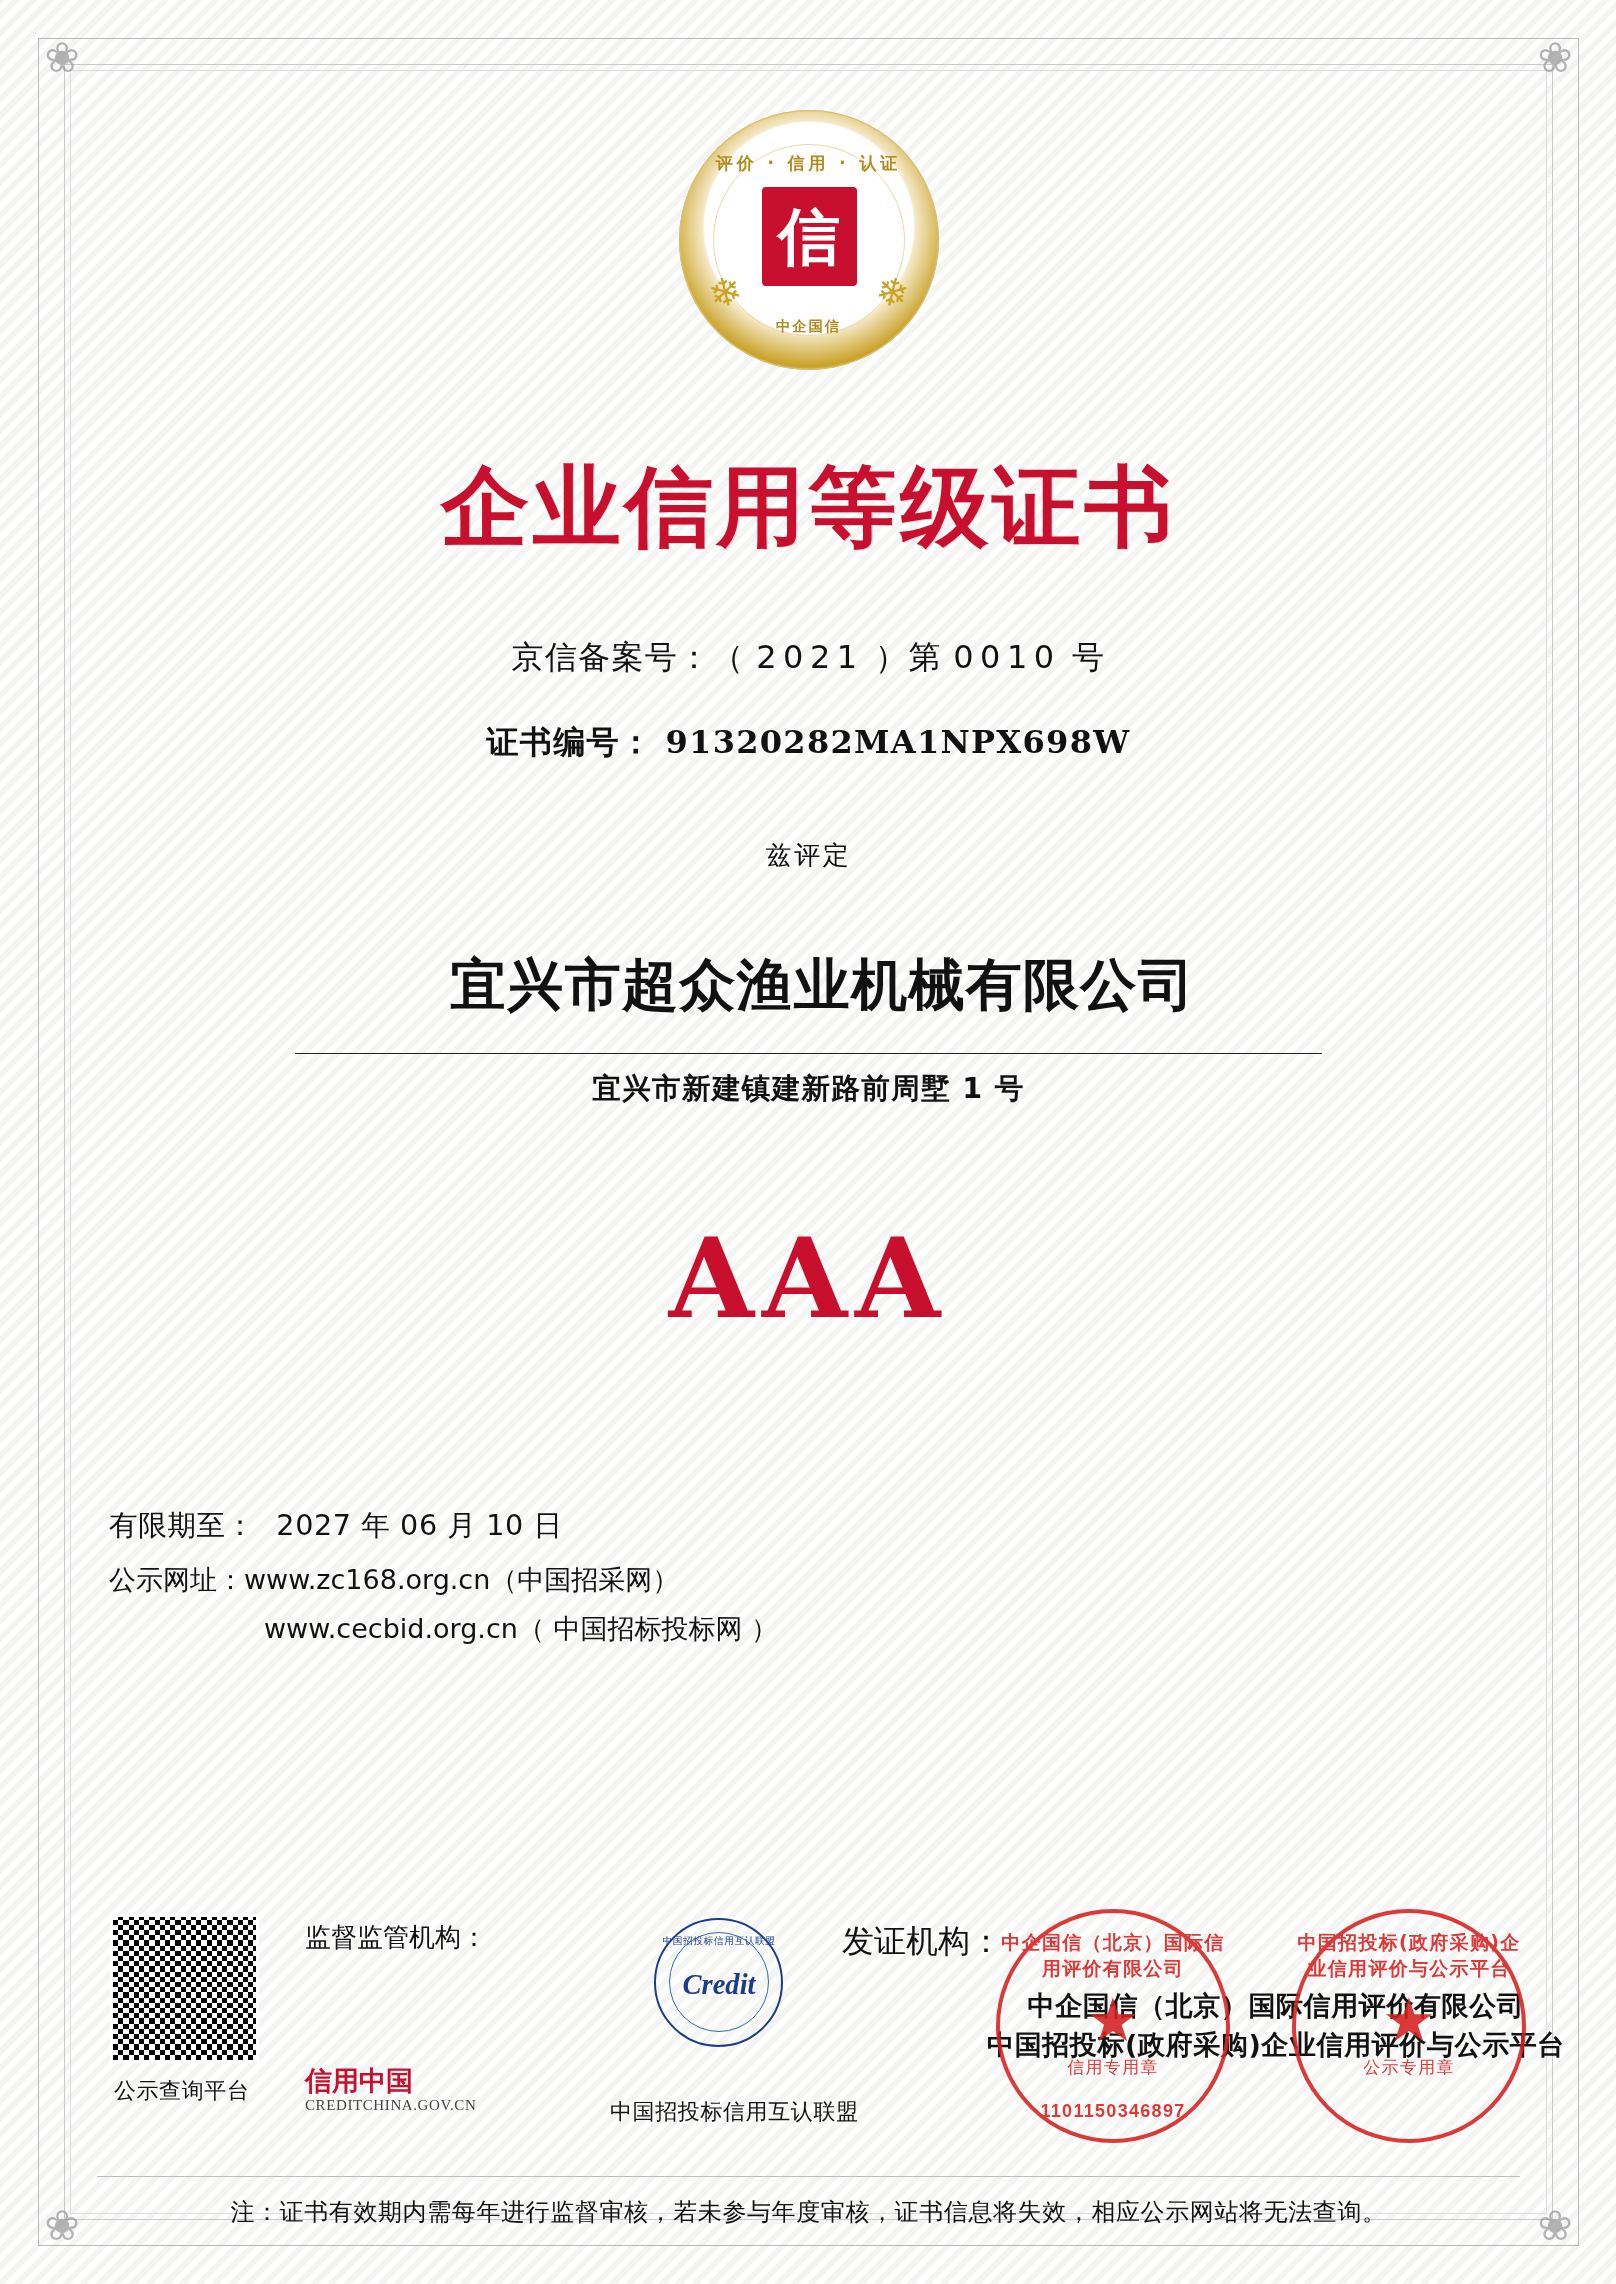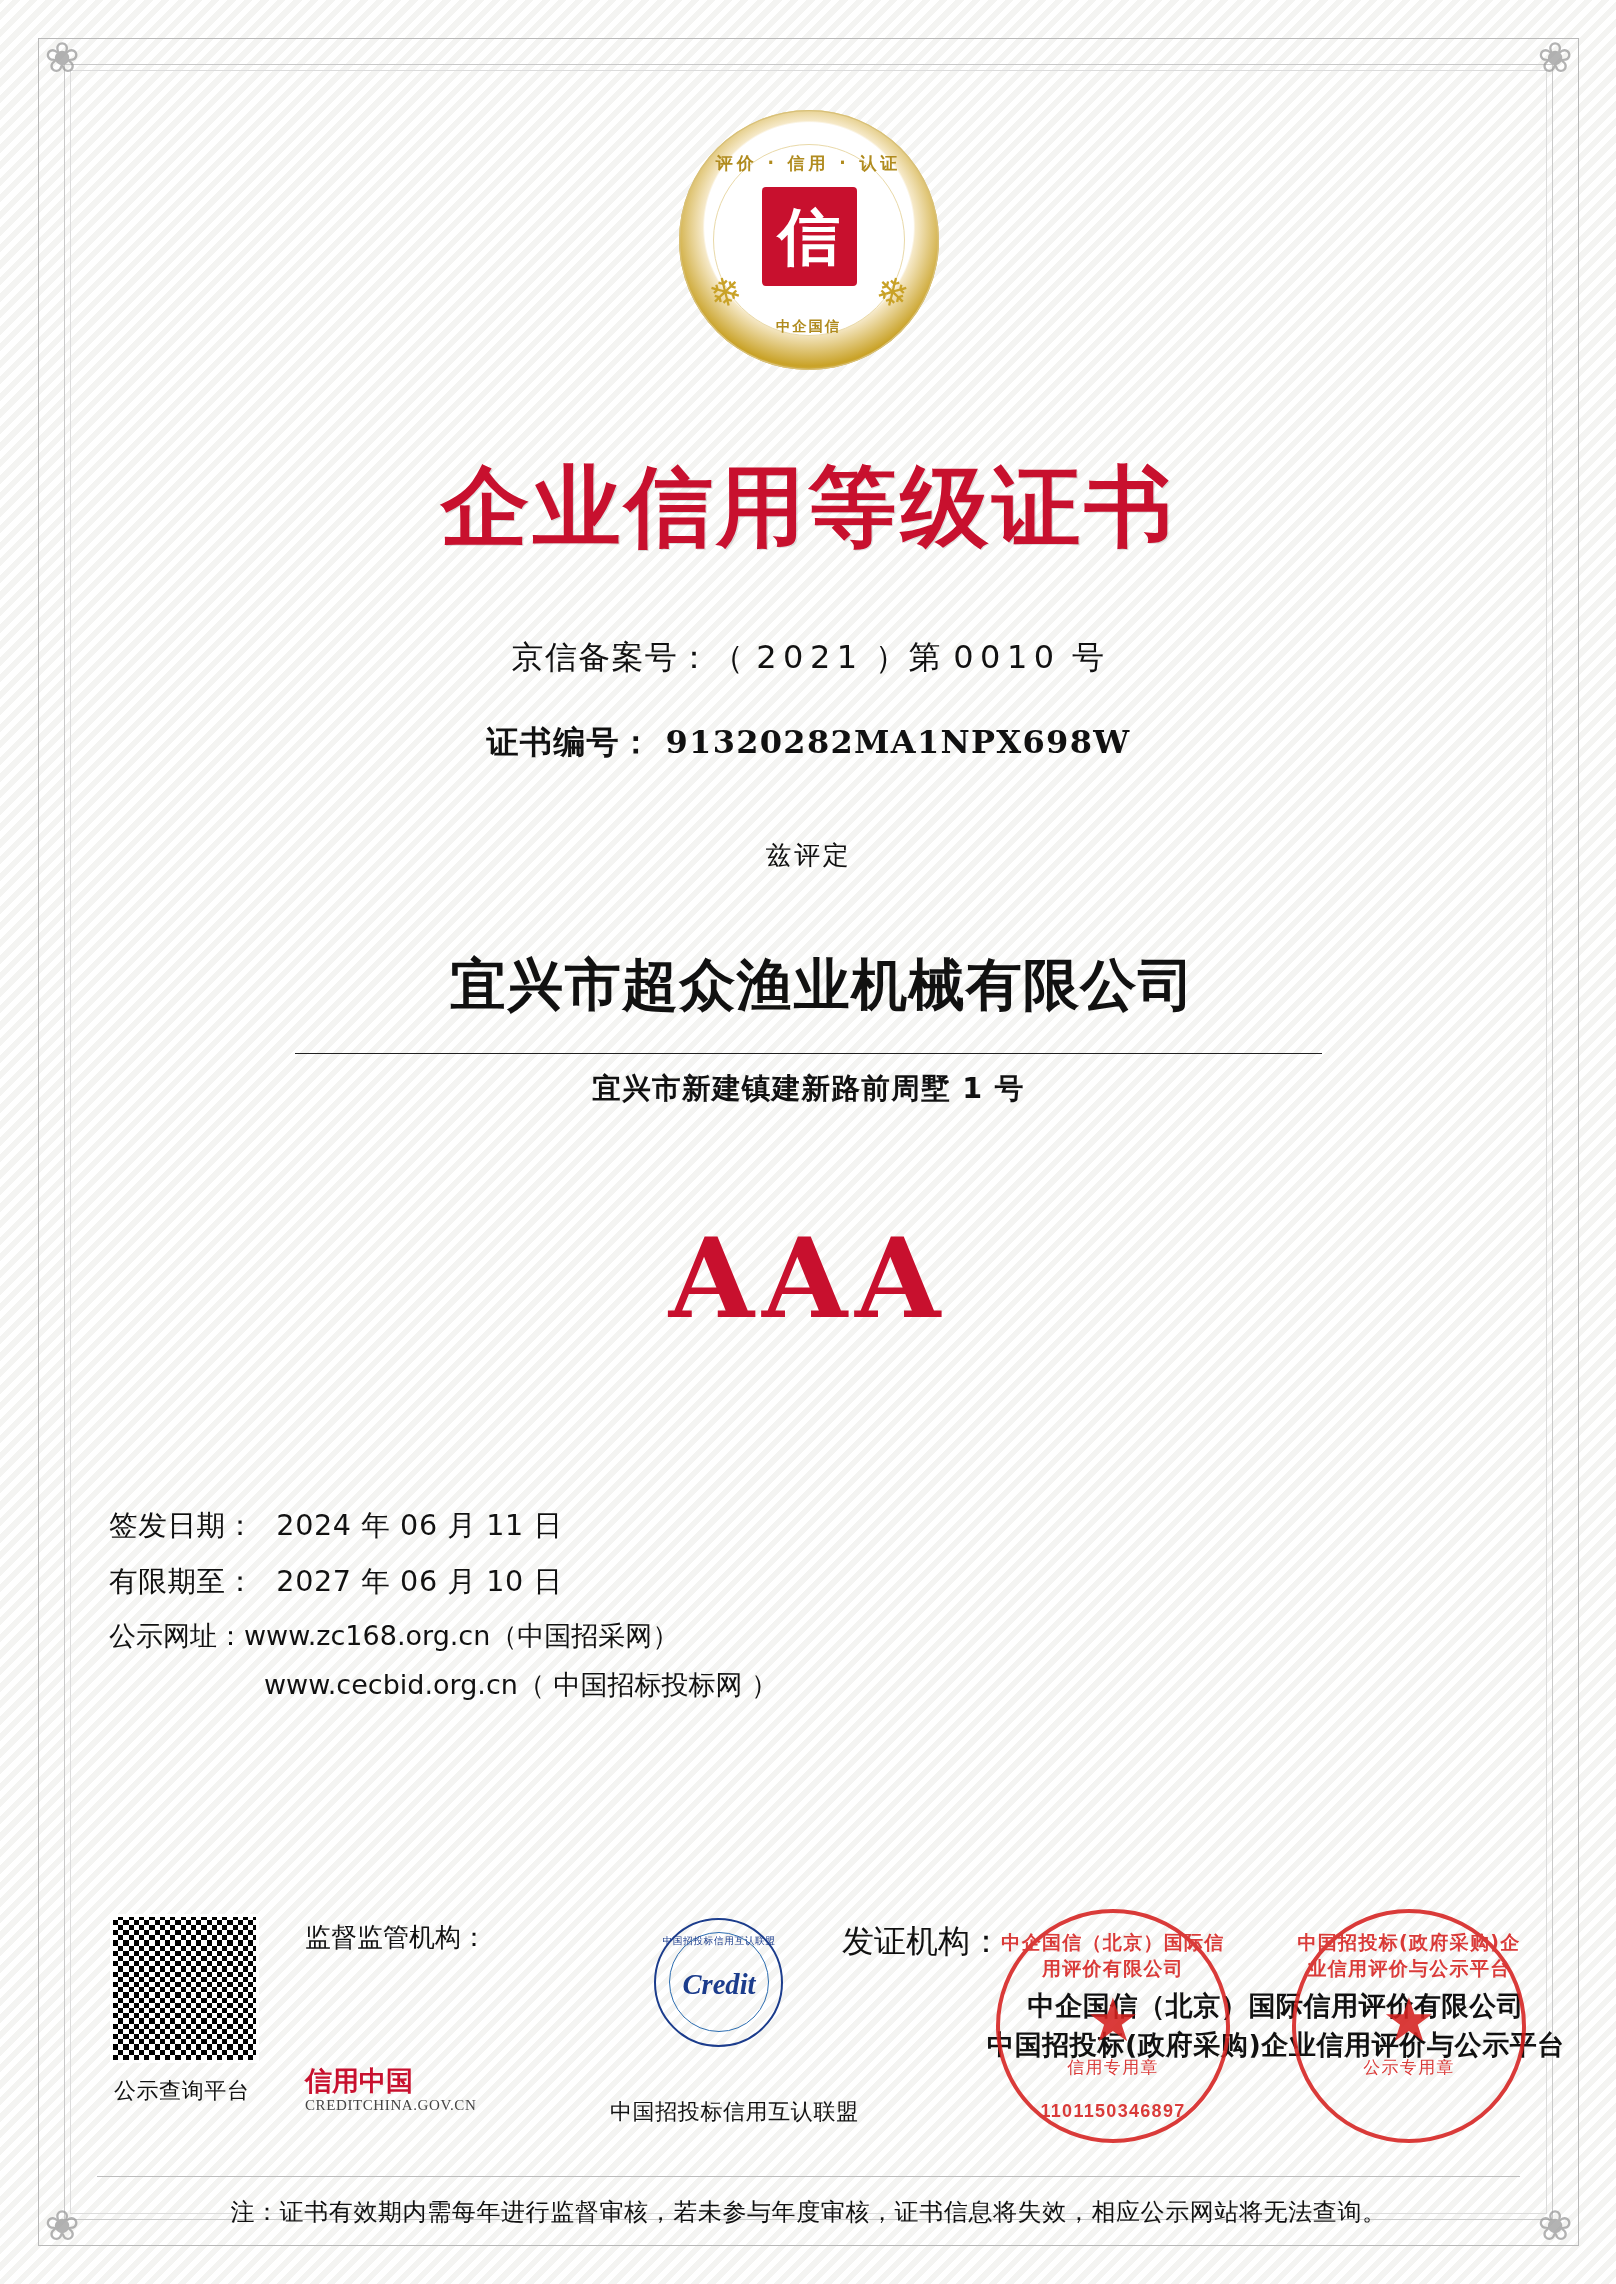--- a/index.html
+++ b/index.html
@@ -492,24 +492,20 @@
   <div class="hereby">兹评定</div>
 
   <div class="company">宜兴市超众渔业机械有限公司</div>
   <div class="company-rule"></div>
   <div class="address">宜兴市新建镇建新路前周墅 1 号</div>
 
   <div class="grade">AAA</div>
 
   <div class="info-block">
     <div class="info-row">
-      <span class="lbl">签发日期：</span>
-      <span>2024 年 06 月 11 日</span>
-    </div>
-    <div class="info-row">
       <span class="lbl">有限期至：</span>
       <span>2027 年 06 月 10 日</span>
     </div>
     <div class="url-row">
       <span>公示网址：</span><span>www.zc168.org.cn（中国招采网）</span>
     </div>
     <div class="url-row url-indent">
       <span>www.cecbid.org.cn（ 中国招标投标网 ）</span>
     </div>
   </div>

